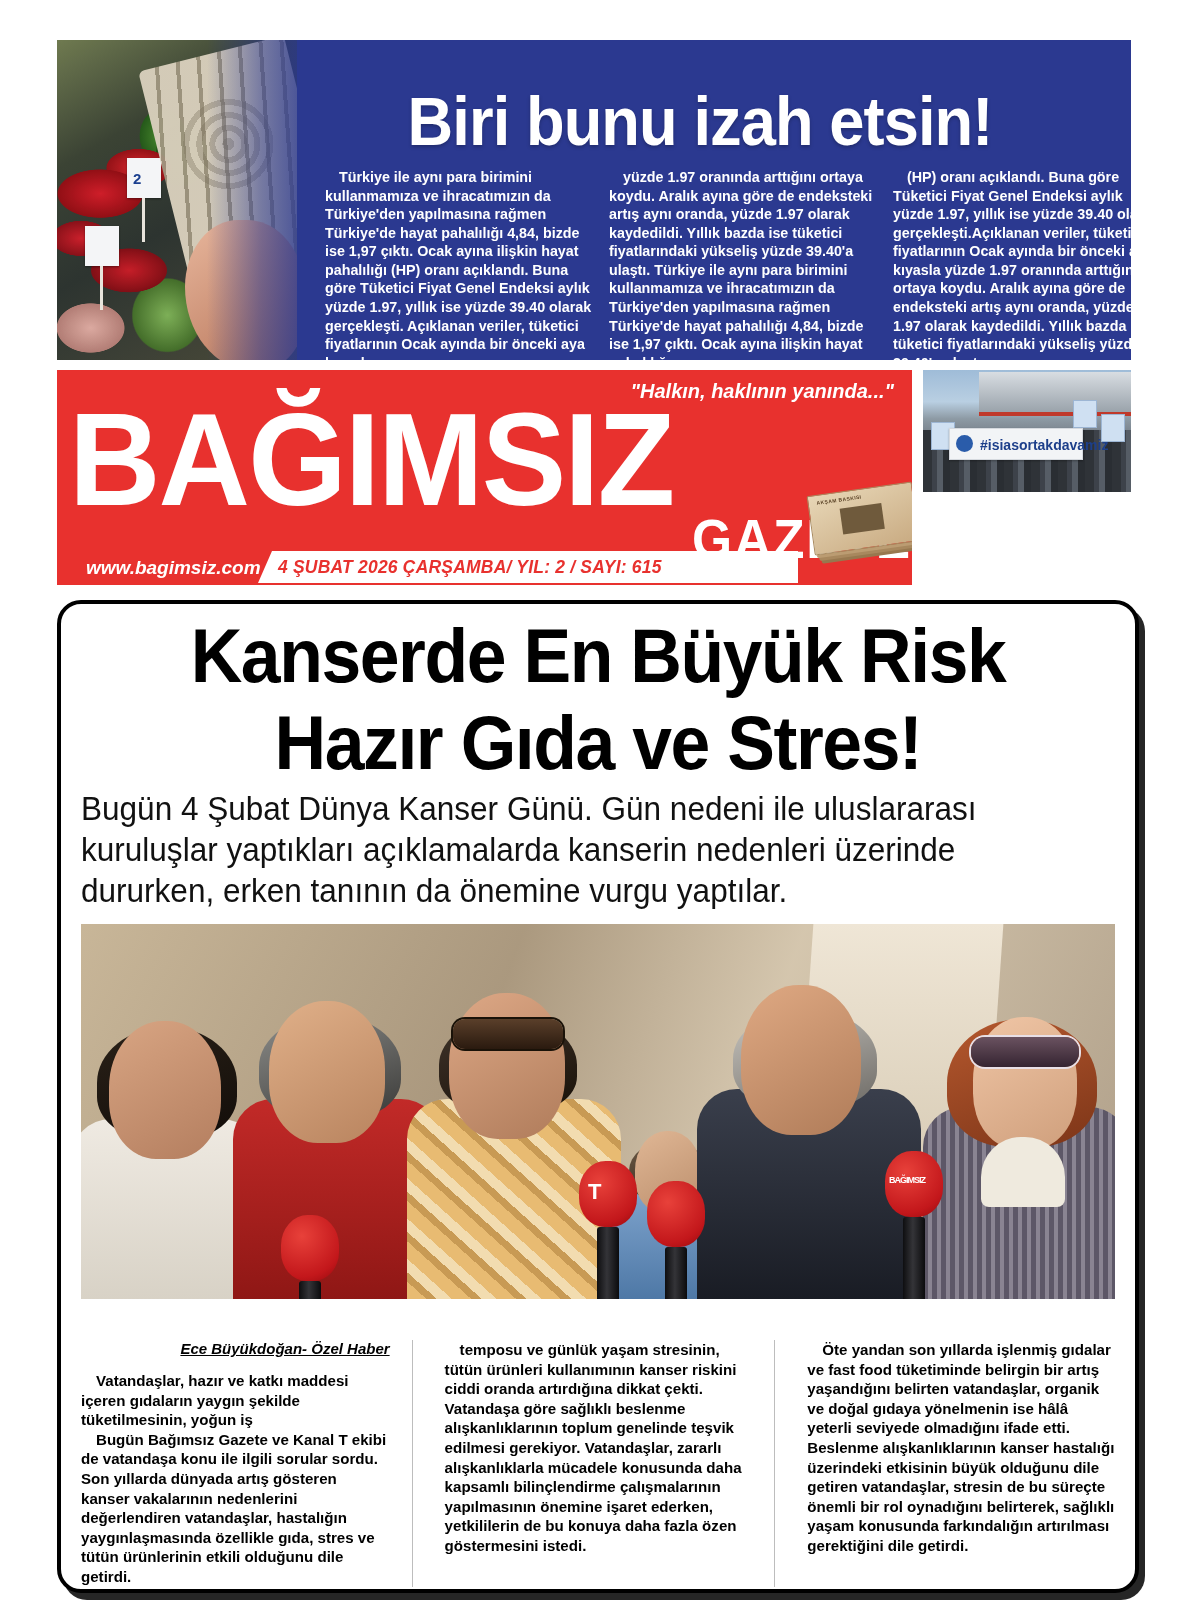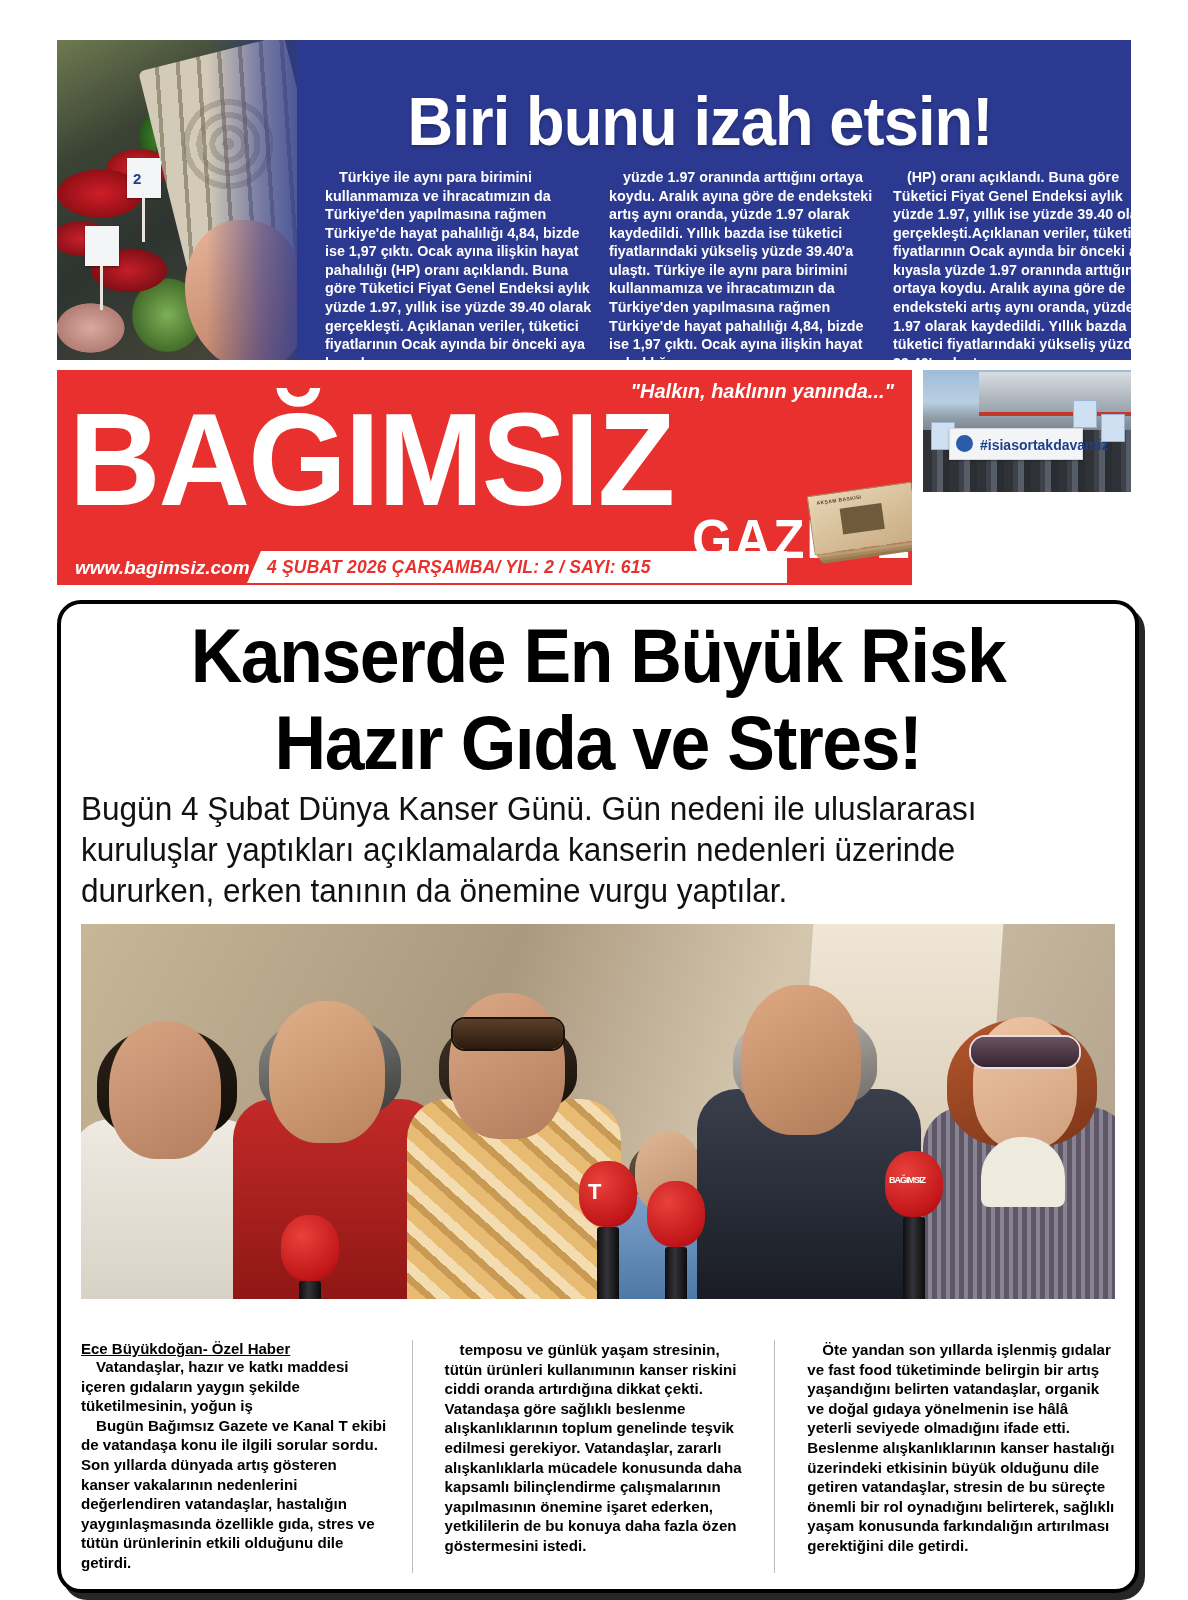--- a/index.html
+++ b/index.html
@@ -103,21 +103,21 @@
     transform:scaleX(0.96); transform-origin:left top;
     white-space:nowrap;
   }
   .mh-gazete{
     position:absolute; left:635px; top:136px;
     color:#ffffff; font-weight:bold; font-size:56px; letter-spacing:2px;
     font-family:"Liberation Sans", sans-serif;
     transform:scaleX(0.92); transform-origin:left top;
   }
   .mh-bottom{
-    position:absolute; left:4px; bottom:0; width:983px; height:38px;
+    position:absolute; left:15px; bottom:0; width:983px; height:38px;
   }
   .mh-url{
     position:absolute; left:14px; bottom:6px; color:#ffffff;
     font-size:19px; font-weight:bold; font-style:italic;
     font-family:"Liberation Sans", sans-serif;
   }
   .mh-datebar{
     position:absolute; left:186px; bottom:2px; width:540px; height:32px;
     background:#ffffff;
     clip-path:polygon(14px 0, 100% 0, 100% 100%, 0 100%);
@@ -249,23 +249,24 @@
     width:22px; height:130px; margin:0 auto;
     background:linear-gradient(90deg,#0e0e10,#343438 45%,#0b0b0d);
     border-radius:3px;
   }
   .mb-cols{
     position:absolute; left:20px; right:20px; top:736px;
     display:flex; gap:22px;
   }
   .mb-col{ width:336px; }
   .mb-byline{
-    display:block; font-weight:bold; font-size:15px;
-    text-decoration:underline; color:#000; margin-bottom:0;
-    font-family:"Liberation Sans", sans-serif;
+    display:block; text-align:right; font-weight:bold; font-size:15px;
+    text-decoration:underline; color:#000; margin-bottom:14px;
+    font-family:"Liberation Sans", sans-serif;
+    font-style:italic;
   }
   .mb-col p{
     margin:0; color:#000000; font-size:15.1px; line-height:1.30;
     font-weight:bold; text-indent:15px; text-align:left;
     font-family:"Liberation Sans", sans-serif;
   }
   .mb-col.sep{ border-left:1px solid #bdbdbd; padding-left:32px; width:335px;}
 </style>
 </head>
 <body>

